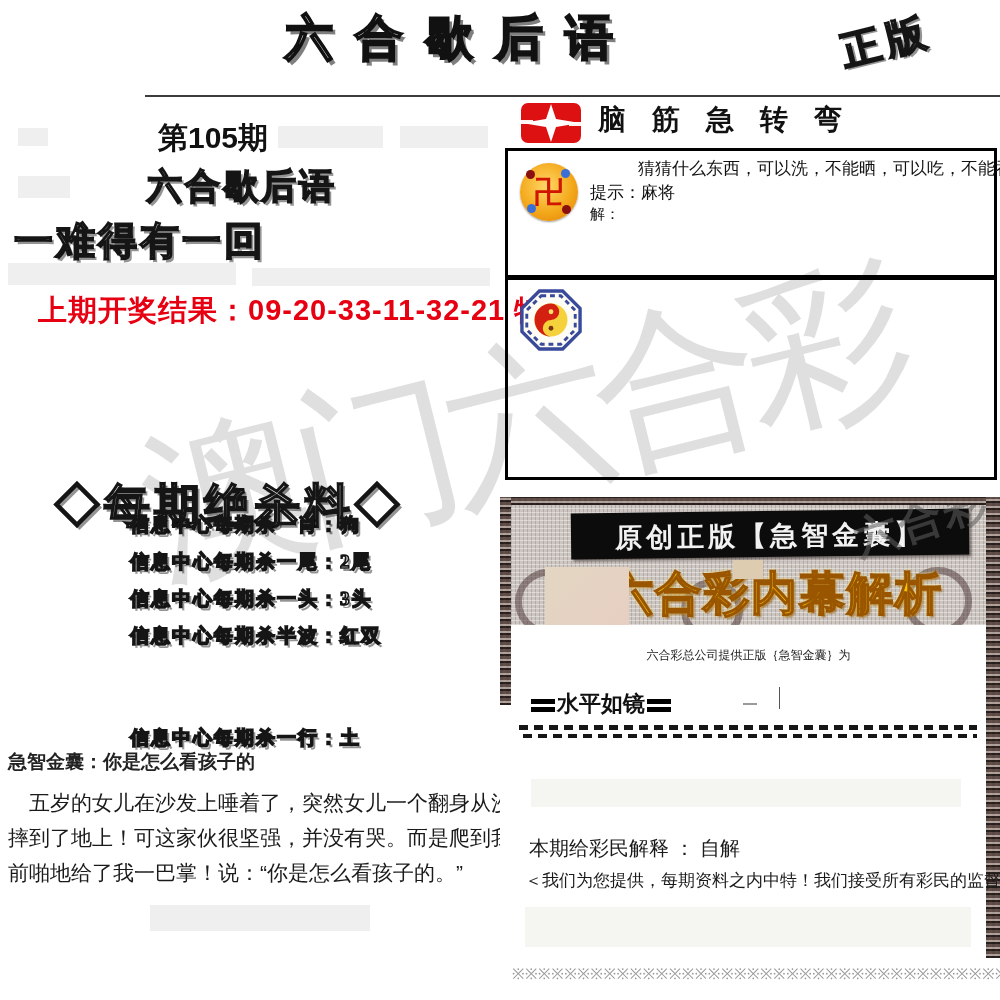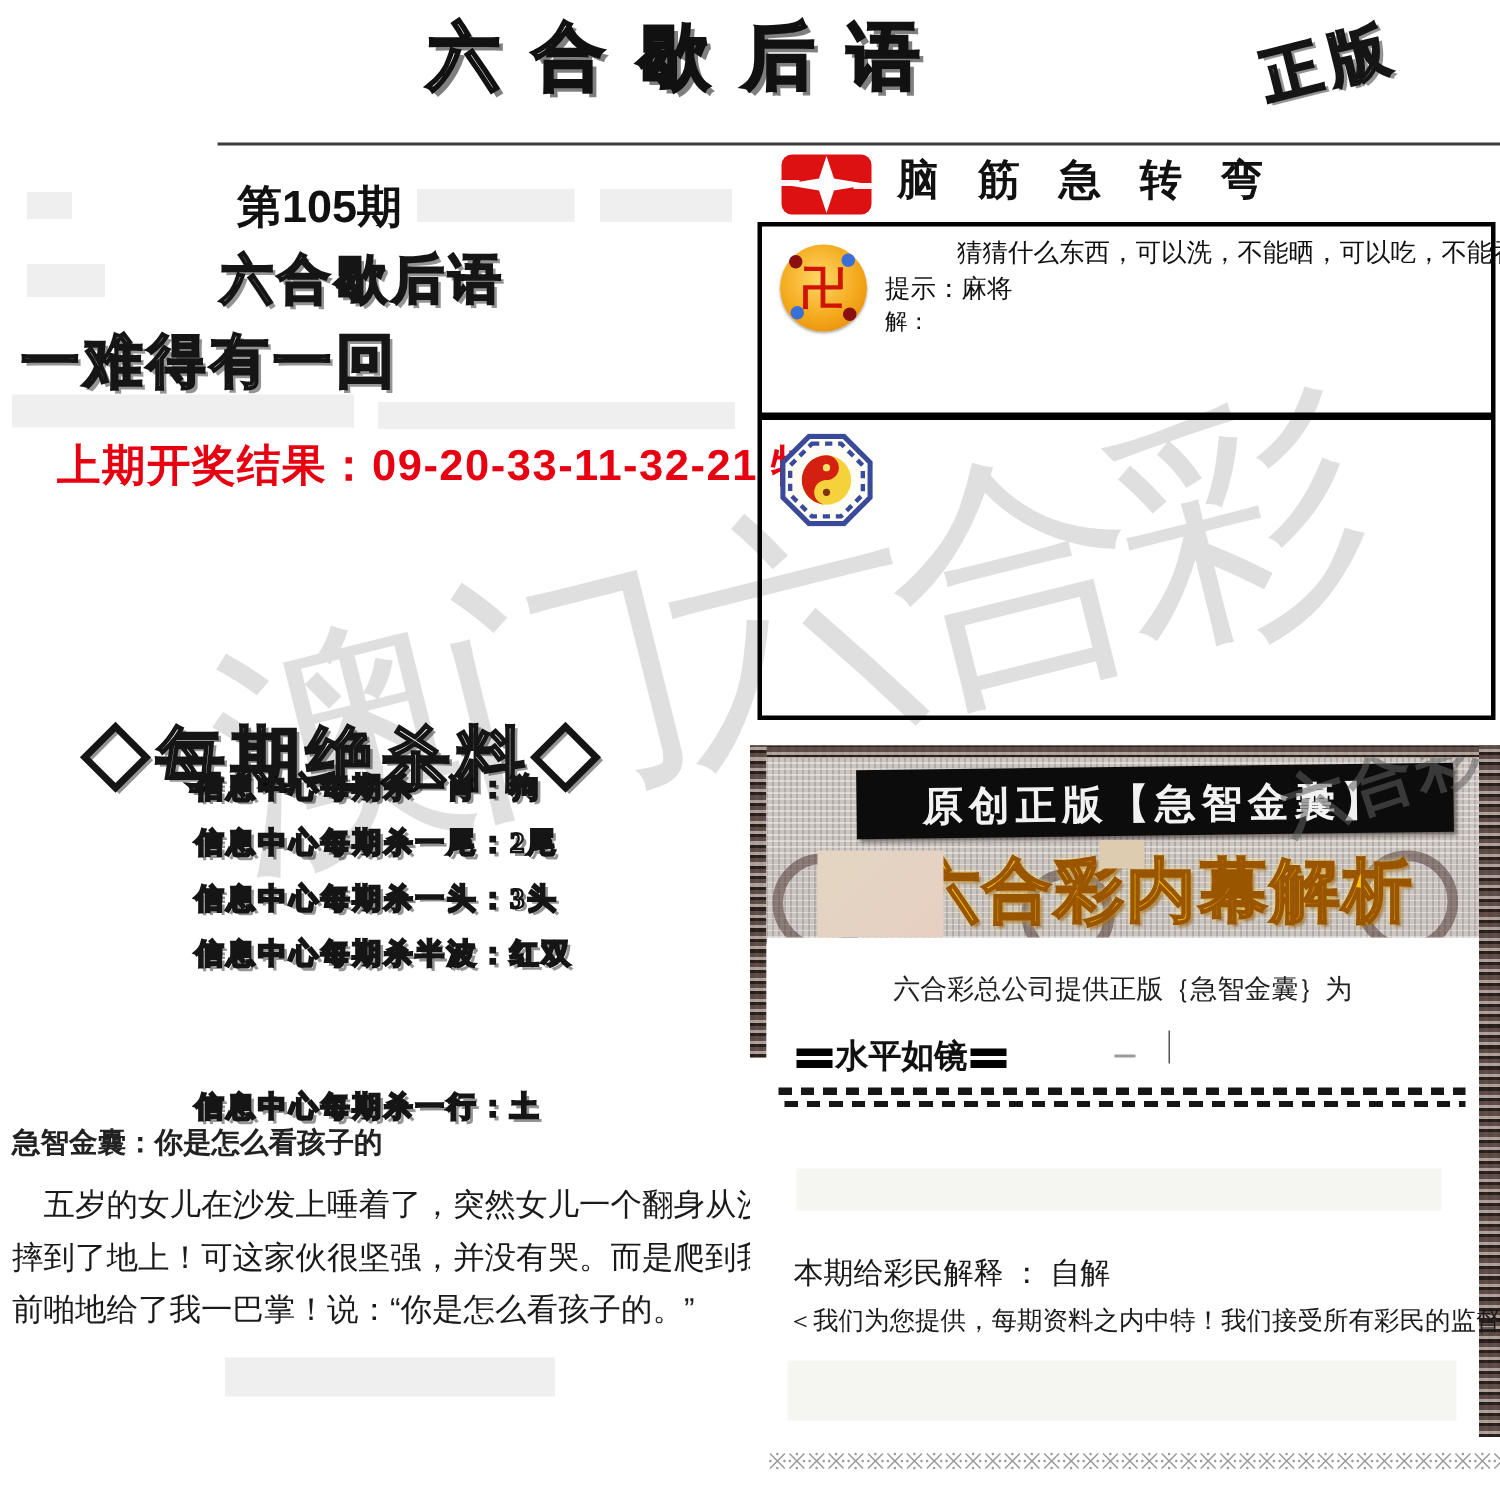--- a/index.html
+++ b/index.html
@@ -60,21 +60,21 @@
   .banner span{display:inline-block;margin-top:7px;font-family:"Liberation Serif",serif;
                font-size:27px;font-weight:700;color:#f2f2f2;letter-spacing:4px;white-space:nowrap;}
   .golden{left:96px;top:58px;font-family:"Liberation Serif",serif;font-size:46px;font-weight:700;
           color:#f7c400;-webkit-text-stroke:1.5px #9a5500;letter-spacing:2px;white-space:nowrap;
           text-shadow:0 0 4px #ffe36b,2px 2px 2px rgba(120,60,0,.65);}
   .patch1{left:34px;top:62px;width:84px;height:58px;background:linear-gradient(135deg,#e3d6c2,#e7cfc2);}
   .patch2{left:222px;top:55px;width:30px;height:19px;background:#ddccb0;}
   .wm-corner{right:-4px;top:-14px;font-size:44px;font-weight:700;color:rgba(95,95,95,.55);
              transform:rotate(-18deg);letter-spacing:2px;z-index:2;}
   .p-body{left:11px;top:132px;width:475px;height:326px;background:#fff;}
-  .provide{left:0;top:18px;width:100%;text-align:center;font-size:18px;color:#222;white-space:nowrap;}
+  .provide{left:0;top:18px;width:100%;text-align:center;font-size:12px;color:#222;white-space:nowrap;}
   .phrase-row{left:18px;top:60px;font-size:22px;font-weight:700;color:#111;white-space:nowrap;}
   .barmark{display:inline-block;width:24px;height:13px;margin:0 2px;vertical-align:middle;
            background:linear-gradient(#000 0 5px,transparent 5px 8px,#000 8px 13px);}
   .cursor-mark{left:268px;top:58px;width:1px;height:22px;background:#555;}
   .small-dash{left:232px;top:74px;width:14px;height:2px;background:#9a9a9a;}
   .dashline{left:8px;top:96px;width:458px;height:15px;
             background-image:repeating-linear-gradient(90deg,#161616 0 9px,transparent 9px 15px),
                              repeating-linear-gradient(90deg,#161616 0 9px,transparent 9px 15px);
             background-size:100% 5px,100% 4px;background-position:0 0,4px 9px;background-repeat:no-repeat;}
   .explain{left:18px;top:206px;font-size:20px;color:#1a1a1a;white-space:nowrap;}

